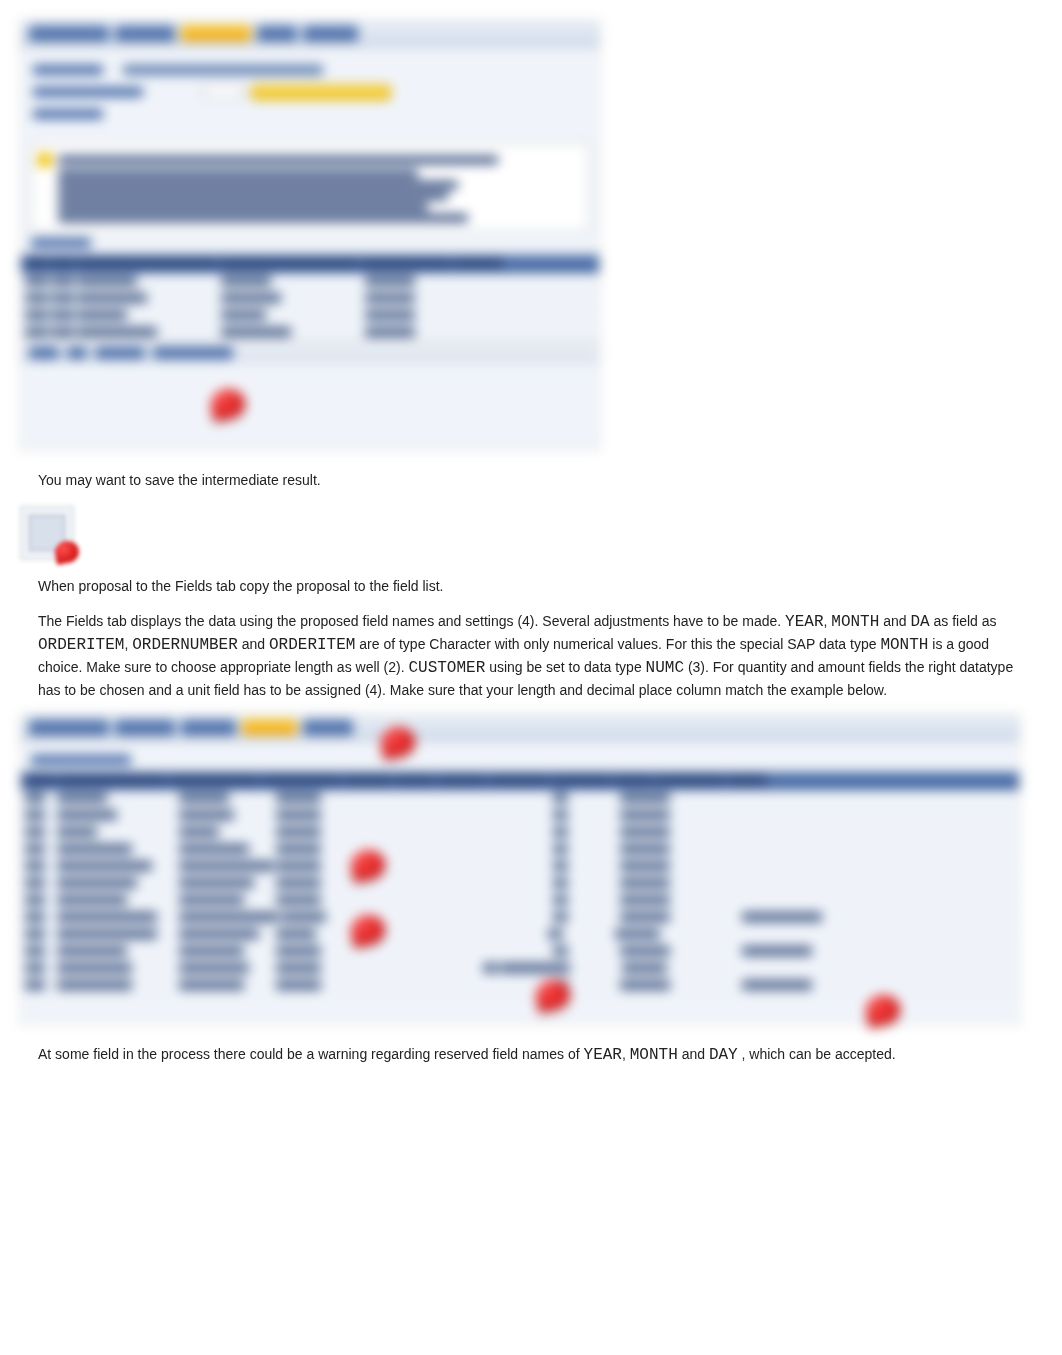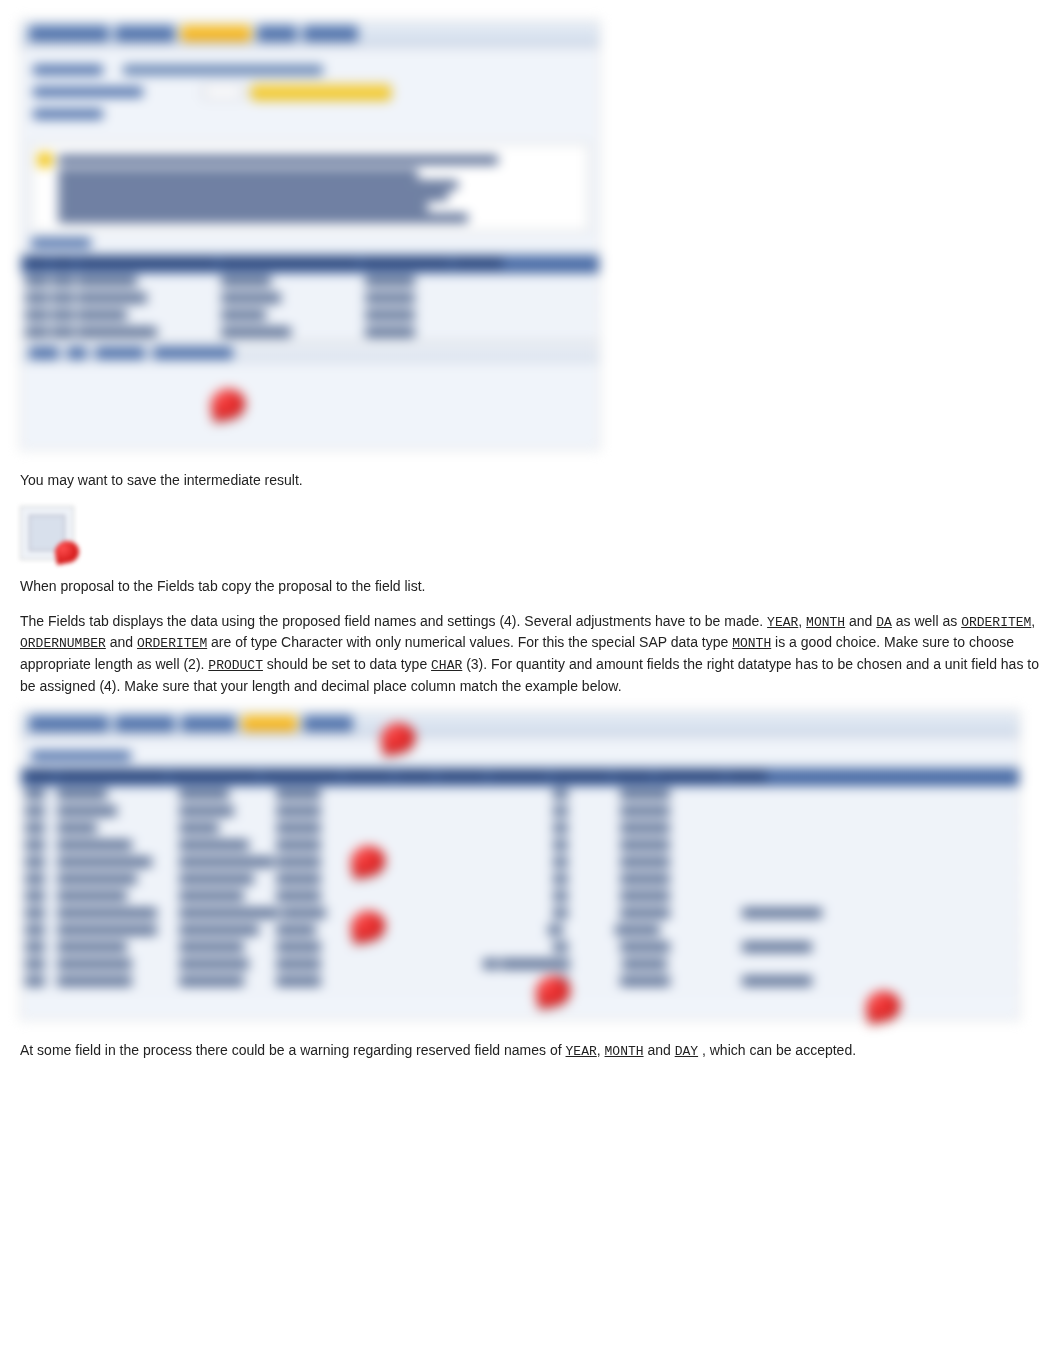--- a/index.html
+++ b/index.html
@@ -71,22 +71,22 @@
   .red-bubble {
     filter: none;
     position: absolute;
     width: 34px;
     height: 30px;
     background: radial-gradient(circle at 35% 30%, #ff5050, #c00000);
     border-radius: 50% 50% 50% 5% / 50% 50% 50% 5%;
     box-shadow: 0 2px 3px rgba(0,0,0,0.3);
     transform: rotate(-10deg);
   }
-  .para { margin: 14px 0; line-height: 1.45; }
-  code { font-family: "Courier New", monospace; font-size: 13px; text-decoration: underline; }
+  .para { margin: 14px 18px; line-height: 1.45; }
+  code { font-family: "Courier New", monospace; font-size: 16px; }
   .icon-thumb {
     width: 54px;
     height: 54px;
     margin: 16px 0;
     position: relative;
     filter: blur(2px);
     background: #eef2f8;
     border: 1px solid #ccc;
   }
   .icon-thumb .inner {
@@ -227,31 +227,31 @@
 </div>
 
 <p class="para">When proposal to the Fields tab copy the proposal to the field list.</p>
 
 <p class="para">
   <span>The Fields tab displays the data using the proposed field names and settings (4). Several adjustments have to be made. </span>
   <code>YEAR</code><span>, </span>
   <code>MONTH</code>
   <span> and </span>
   <code>DA</code>
-  <span> as well as </span>
+  <span> as field as </span>
   <code>ORDERITEM</code><span>, </span>
   <code>ORDERNUMBER</code>
   <span> and </span>
   <code>ORDERITEM</code>
   <span> are of type Character with only numerical values. For this the special SAP data type </span>
   <code>MONTH</code>
   <span> is a good choice. Make sure to choose appropriate length as well (2). </span>
-  <code>PRODUCT</code>
-  <span> should be set to data type </span>
-  <code>CHAR</code>
+  <code>CUSTOMER</code>
+  <span> using be set to data type </span>
+  <code>NUMC</code>
   <span> (3). For quantity and amount fields the right datatype has to be chosen and a unit field has to be assigned (4). Make sure that your length and decimal place column match the example below.</span>
 </p>
 
 <div class="blur-img large">
   <div class="toolbar">
     <div class="tb-item" style="width:80px"></div>
     <div class="tb-item" style="width:60px"></div>
     <div class="tb-item" style="width:55px"></div>
     <div class="tb-item active" style="width:55px"></div>
     <div class="tb-item" style="width:50px"></div>

